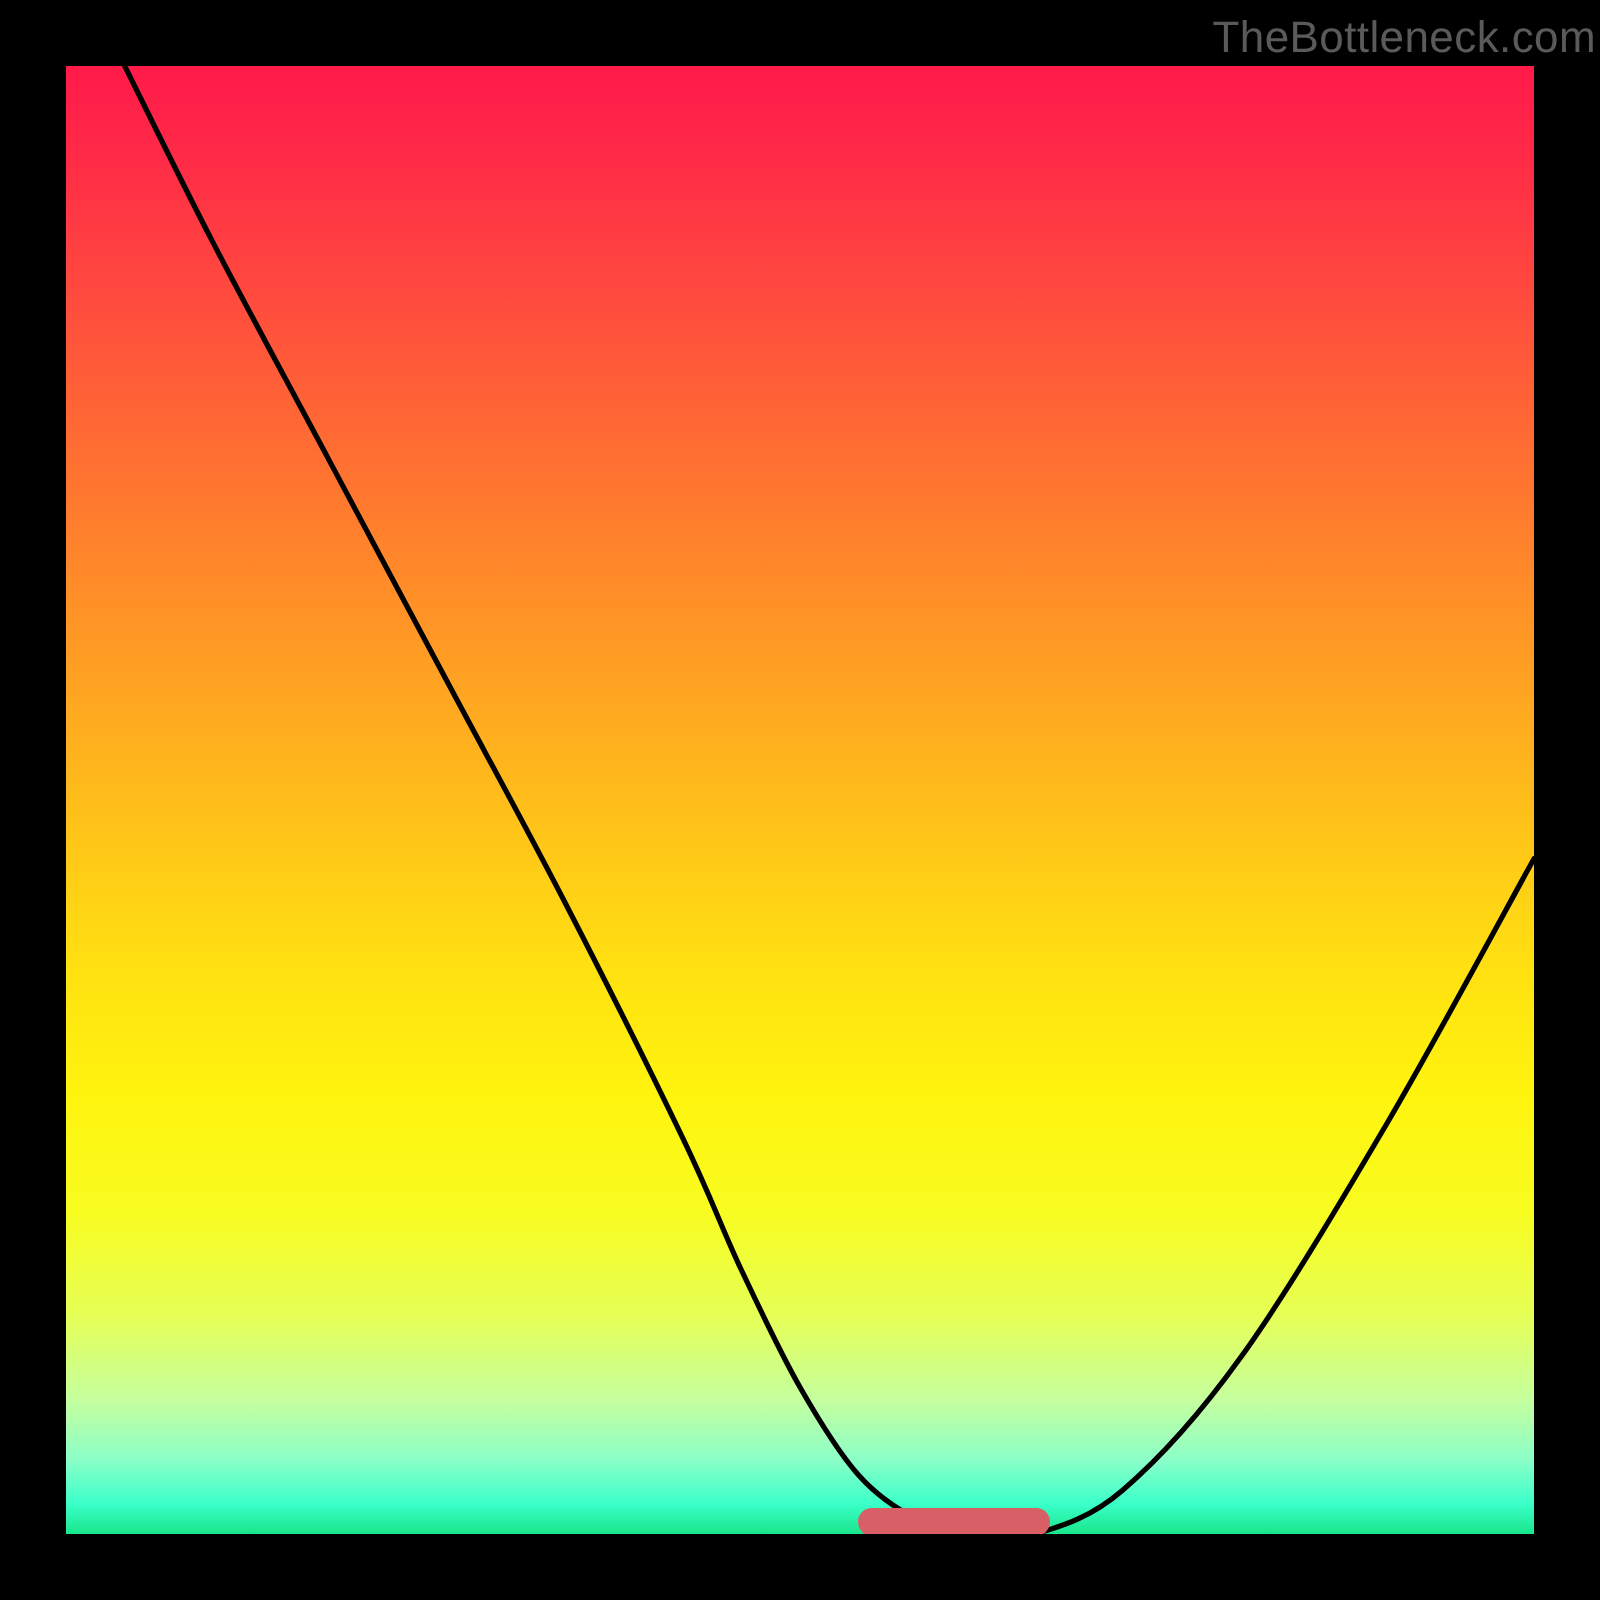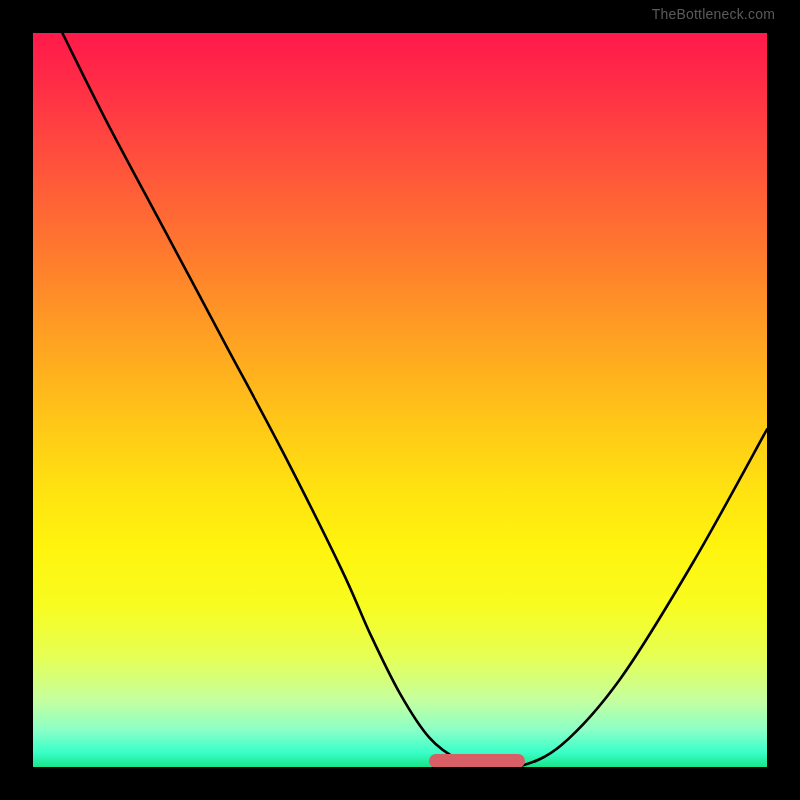--- a/index.html
+++ b/index.html
@@ -7,23 +7,23 @@
     width: 800px;
     height: 800px;
     background: #000;
     font-family: Arial, Helvetica, sans-serif;
     position: relative;
     overflow: hidden;
   }
   .watermark {
     position: absolute;
     top: 6px;
-    right: 25px;
+    right: 2px;
     color: #5a5a5a;
-    font-size: 14px;
+    font-size: 22px;
     font-weight: 500;
     z-index: 10;
     letter-spacing: 0.2px;
   }
   .plot-area {
     position: absolute;
     left: 33px;
     top: 33px;
     width: 734px;
     height: 734px;

